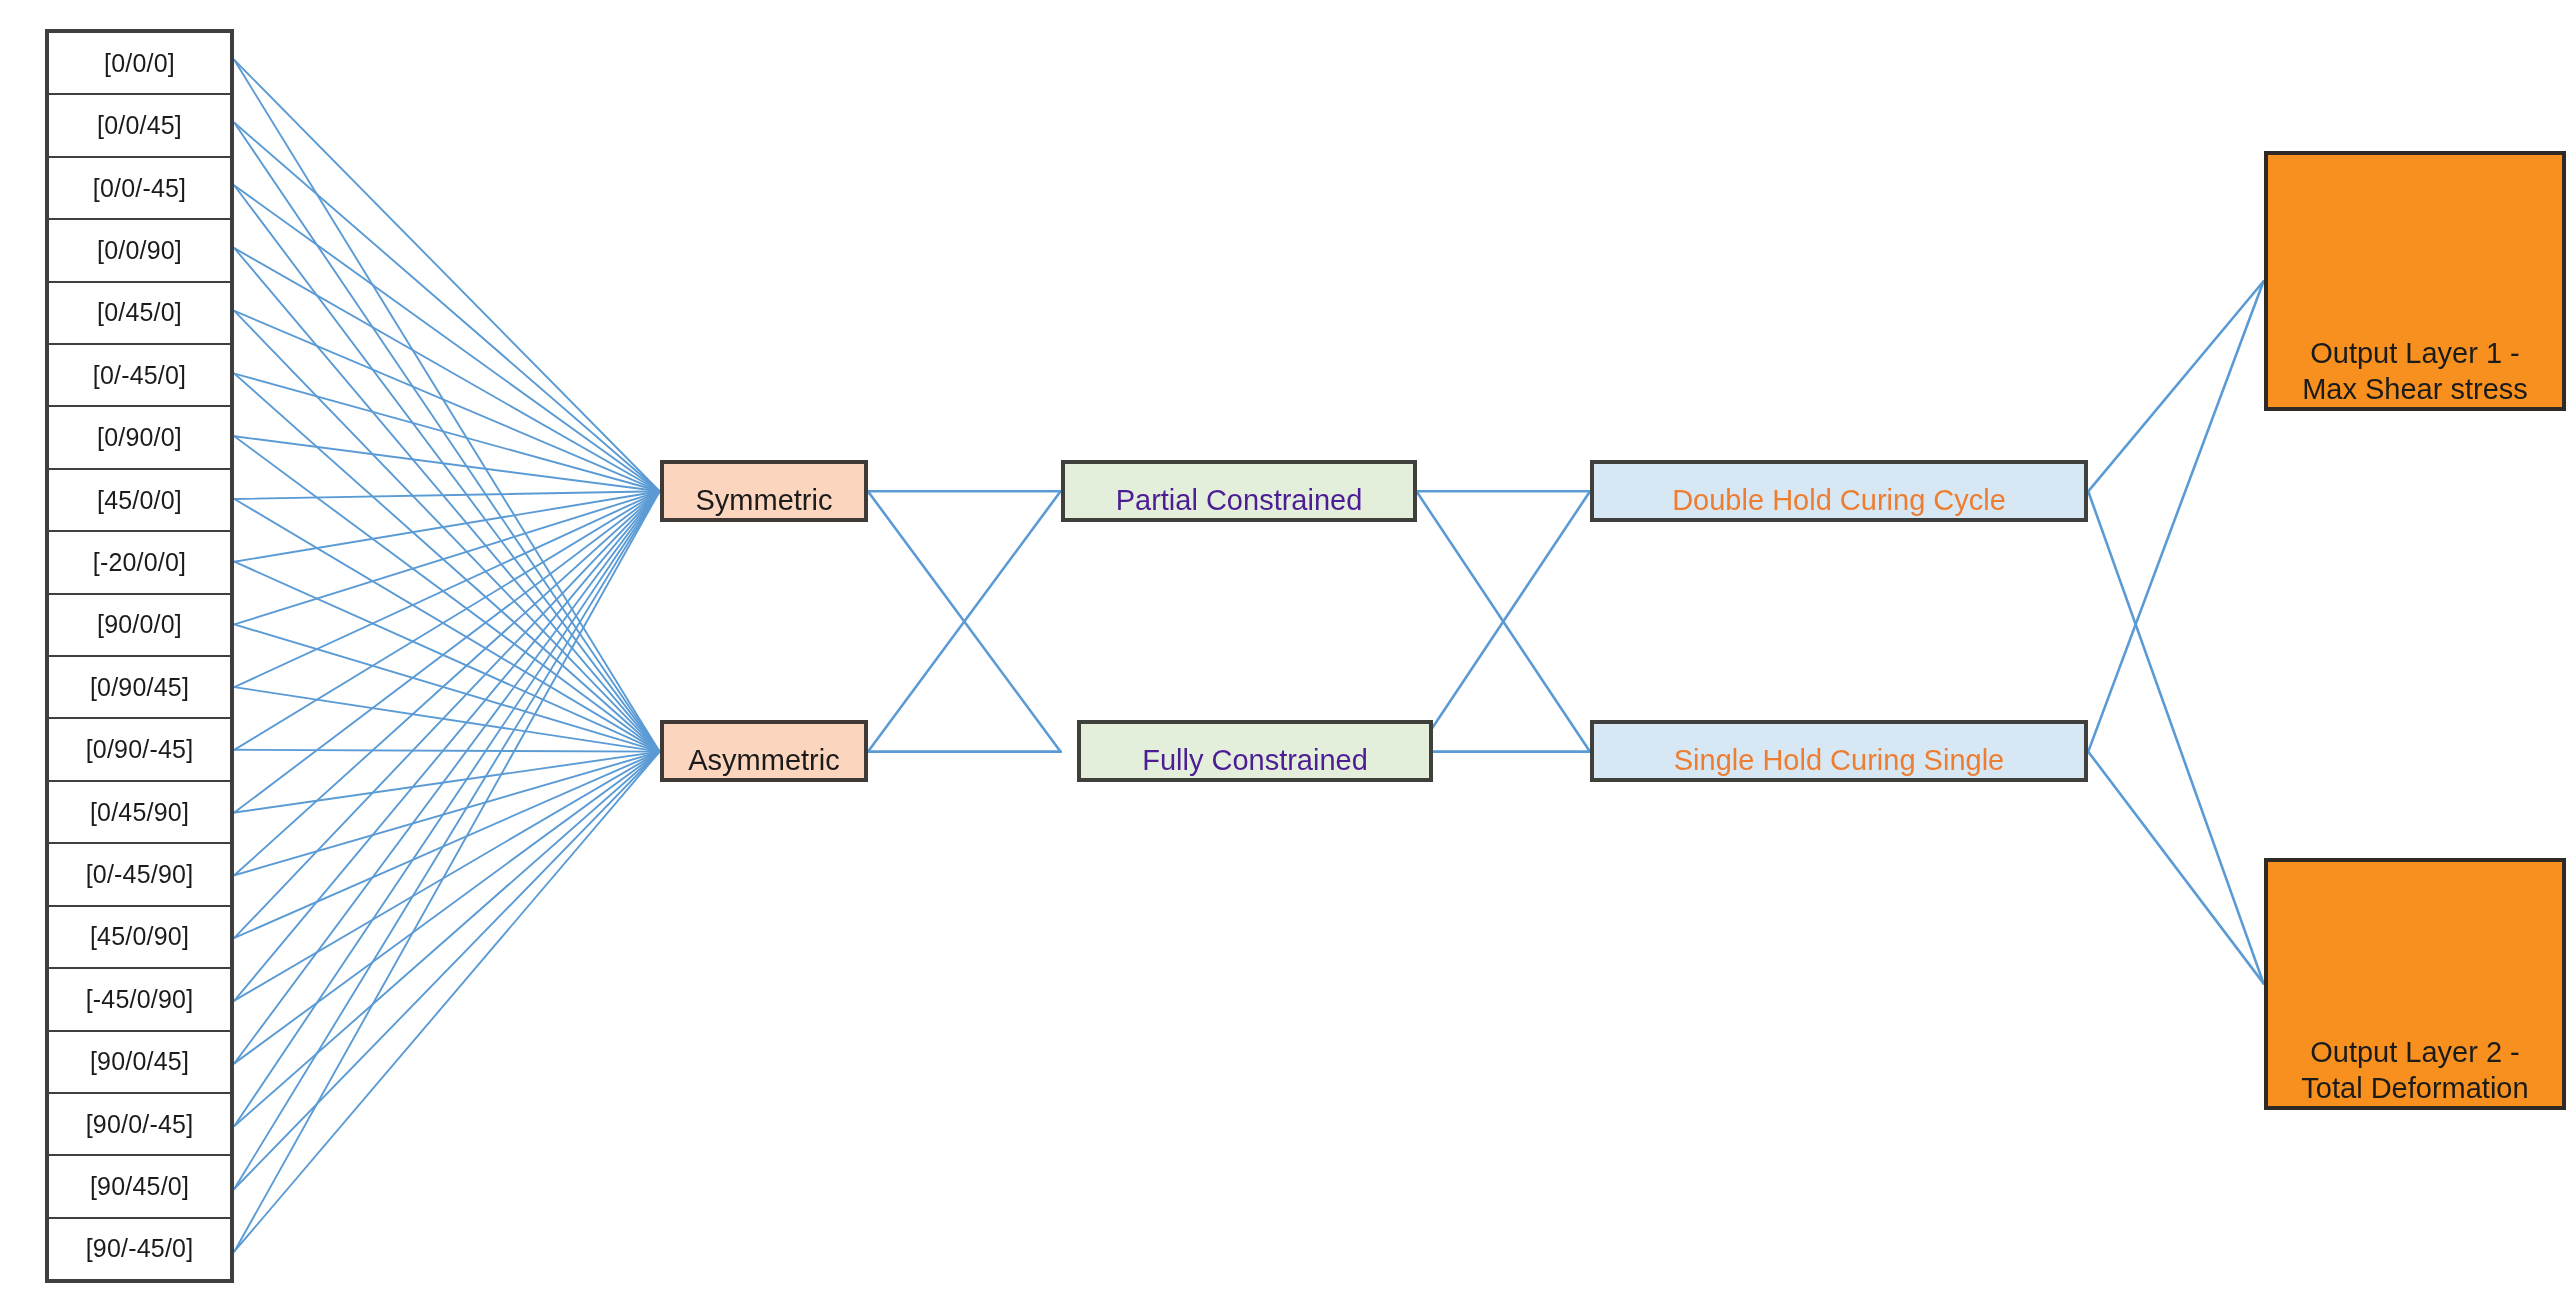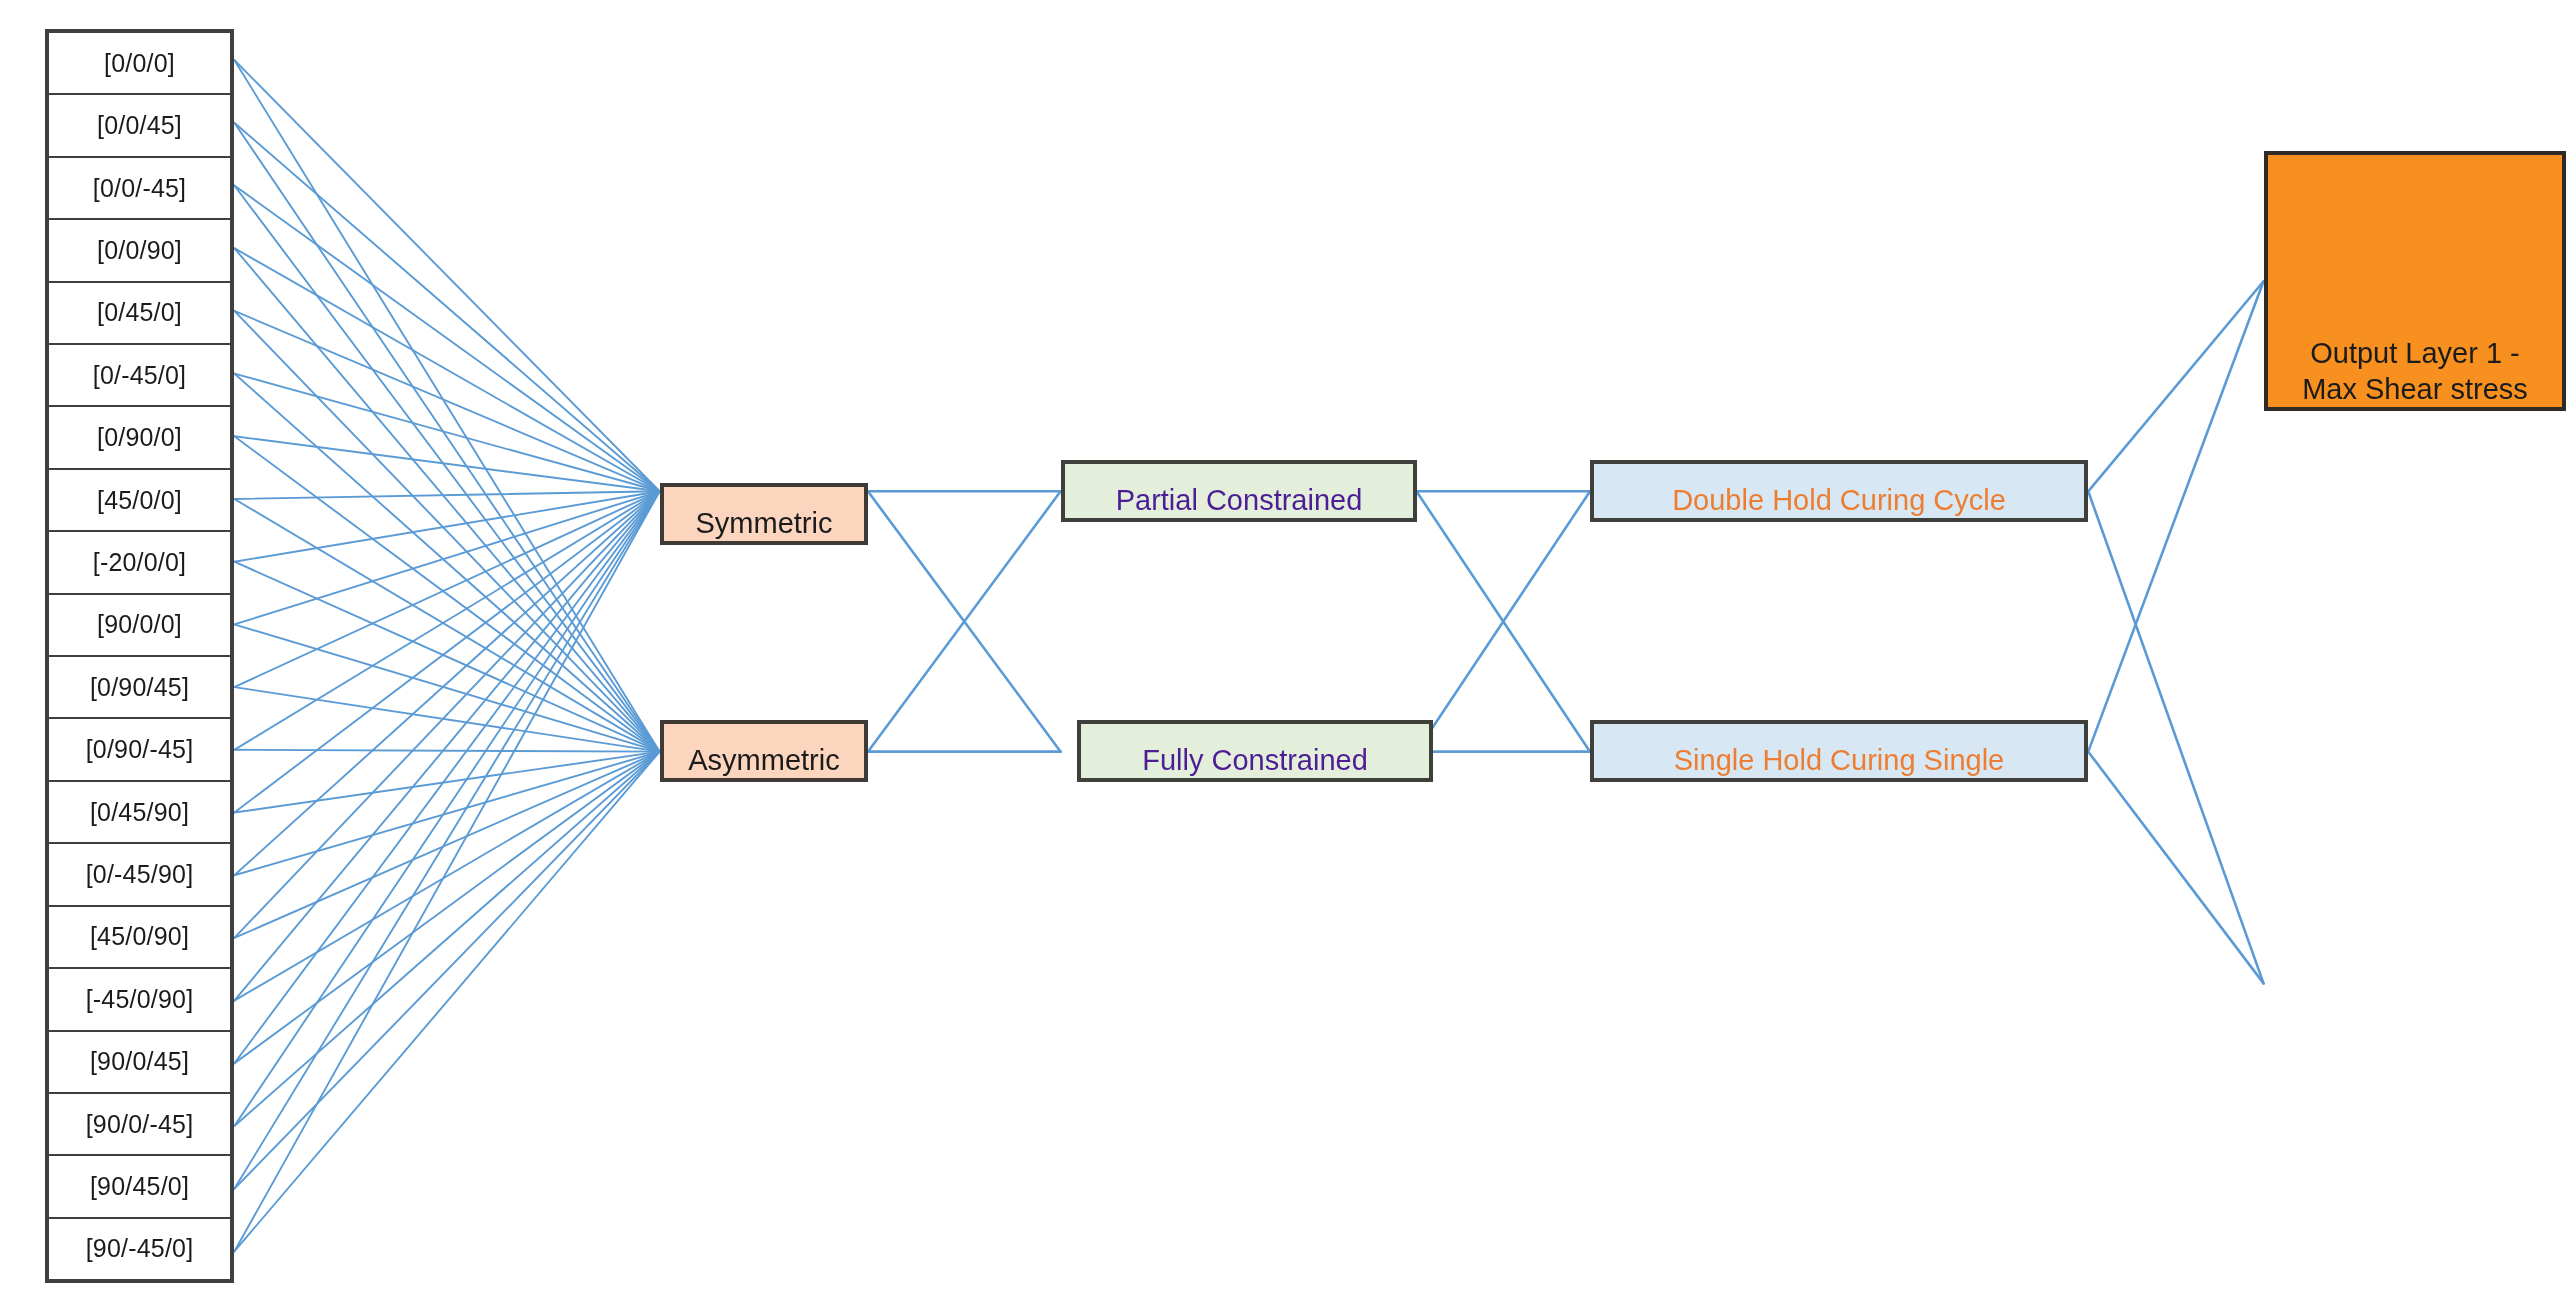--- a/index.html
+++ b/index.html
@@ -89,21 +89,21 @@
   }
   .node-output {
     background: #f7901e;
     border: 4.3px solid #2f2a25;
     color: #1b1b1b;
     font-size: 29px;
     padding: 0 15.6px;
   }
 
   
-  #node-symmetric   { left: 660px;  top: 460px;  width: 208px; height: 62px; margin-top: 23px; }
+  #node-symmetric   { left: 660px;  top: 460px;  width: 208px; height: 62px; }
   #node-asymmetric  { left: 660px;  top: 720px;  width: 208px; height: 62px; }
   #node-partial     { left: 1061px; top: 460px;  width: 356px; height: 62px; }
   #node-fully       { left: 1061px; top: 720px;  width: 356px; height: 62px; margin-left: 16px; }
   #node-double      { left: 1590px; top: 460px;  width: 498px; height: 62px; }
   #node-single      { left: 1590px; top: 720px;  width: 498px; height: 62px; }
   #node-out1        { left: 2264px; top: 151px;  width: 302px; height: 260px; }
   #node-out2        { left: 2264px; top: 858px;  width: 302px; height: 252px; }
 </style>
 </head>
 <body>
@@ -252,15 +252,21 @@
     <span>Single Hold Curing Single</span>
   </div>
 
   <div class="node node-output" id="node-out1">
     <div>
       <div>Output Layer 1 -</div>
       <div>Max Shear stress</div>
     </div>
   </div>
 
+  <div class="node node-output" id="node-out2">
+    <div>
+      <div>Output Layer 2 -</div>
+      <div>Total Deformation</div>
+    </div>
+  </div>
 
 </div>
 
 
 </body></html>

